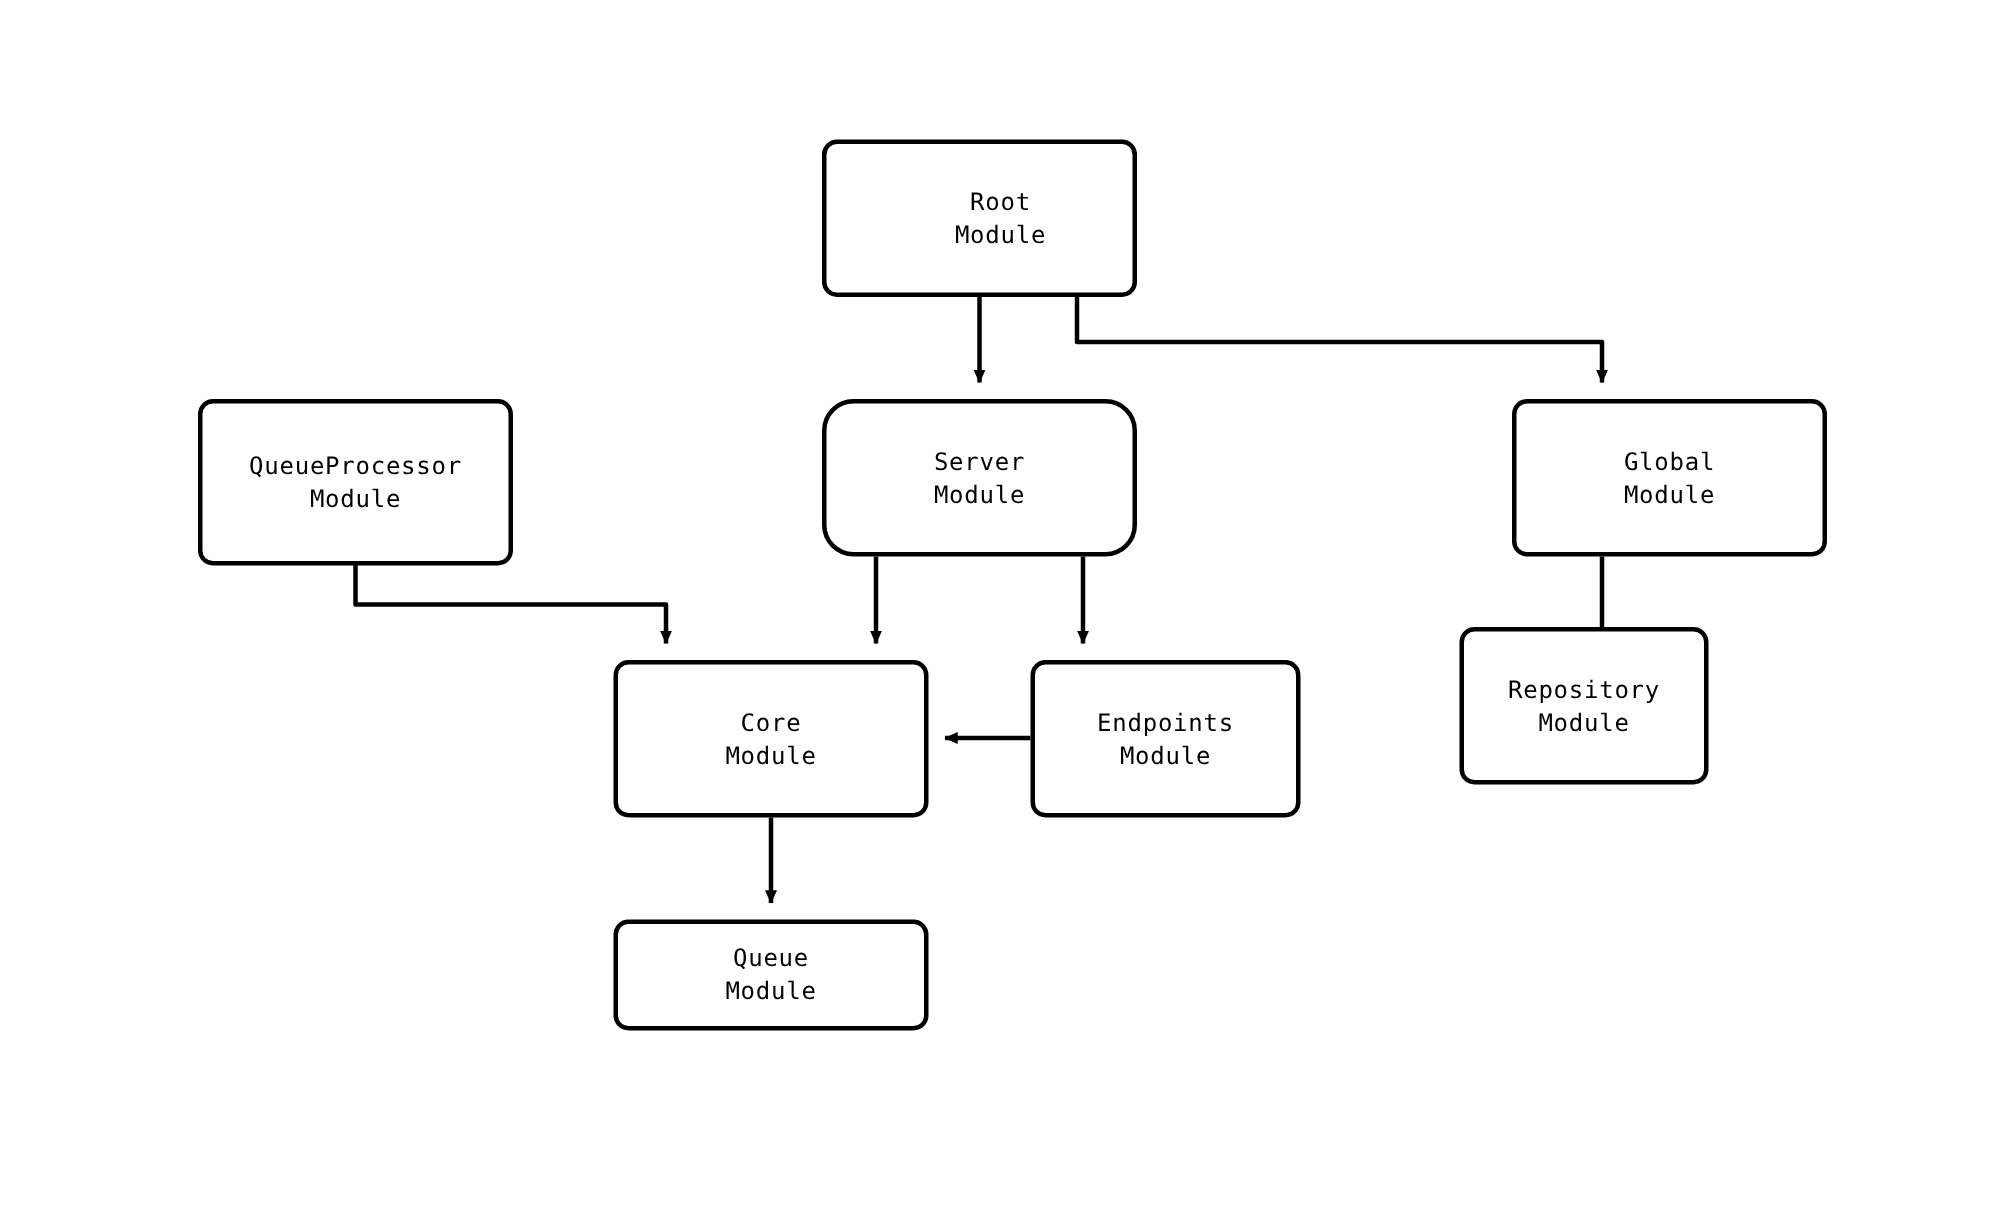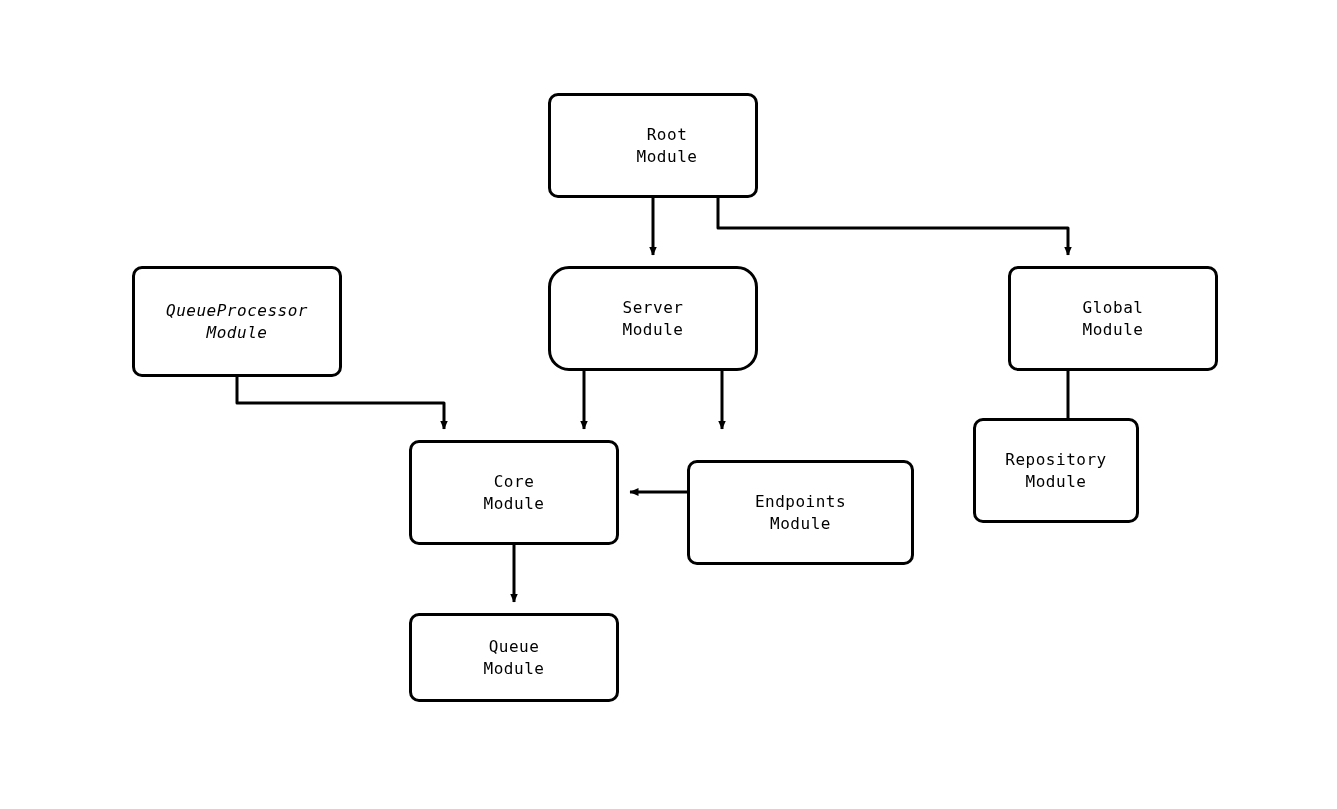--- a/index.html
+++ b/index.html
@@ -73,48 +73,48 @@
     <path d="M687,492 L630,492" fill="none" stroke="#000000" stroke-width="3" marker-end="url(#arrowhead)"></path>
 
     <path d="M514,545 L514,602" fill="none" stroke="#000000" stroke-width="3" marker-end="url(#arrowhead)"></path>
   </svg>
 
   <div class="node" style="left:548px; top:93px; width:210px; height:105px;padding-left:28px;">
     <span class="line1">Root</span>
     <span class="line2">Module</span>
   </div>
 
-  <div class="node" style="left:132px; top:266px; width:210px; height:111px;font-style:italic;">
+  <div class="node" style="left:132px; top:266px; width:210px; height:111px;">
     <span class="line1">QueueProcessor</span>
     <span class="line2">Module</span>
   </div>
 
   <div class="node" style="left:548px; top:266px; width:210px; height:105px;border-radius:21px;">
     <span class="line1">Server</span>
     <span class="line2">Module</span>
   </div>
 
   <div class="node" style="left:963px; top:266px; width:210px; height:105px;margin-left:45px;">
     <span class="line1">Global</span>
     <span class="line2">Module</span>
   </div>
 
   <div class="node" style="left:409px; top:440px; width:210px; height:105px;">
     <span class="line1">Core</span>
     <span class="line2">Module</span>
   </div>
 
-  <div class="node" style="left:687px; top:460px; width:227px; height:105px;">
+  <div class="node" style="left:687px; top:440px; width:180px; height:105px;">
     <span class="line1">Endpoints</span>
     <span class="line2">Module</span>
   </div>
 
   <div class="node" style="left:963px; top:418px; width:166px; height:105px;margin-left:10px;">
     <span class="line1">Repository</span>
     <span class="line2">Module</span>
   </div>
 
-  <div class="node" style="left:409px; top:613px; width:210px; height:89px;">
+  <div class="node" style="left:409px; top:613px; width:210px; height:74px;">
     <span class="line1">Queue</span>
     <span class="line2">Module</span>
   </div>
 
 </div>
 
 </body></html>

